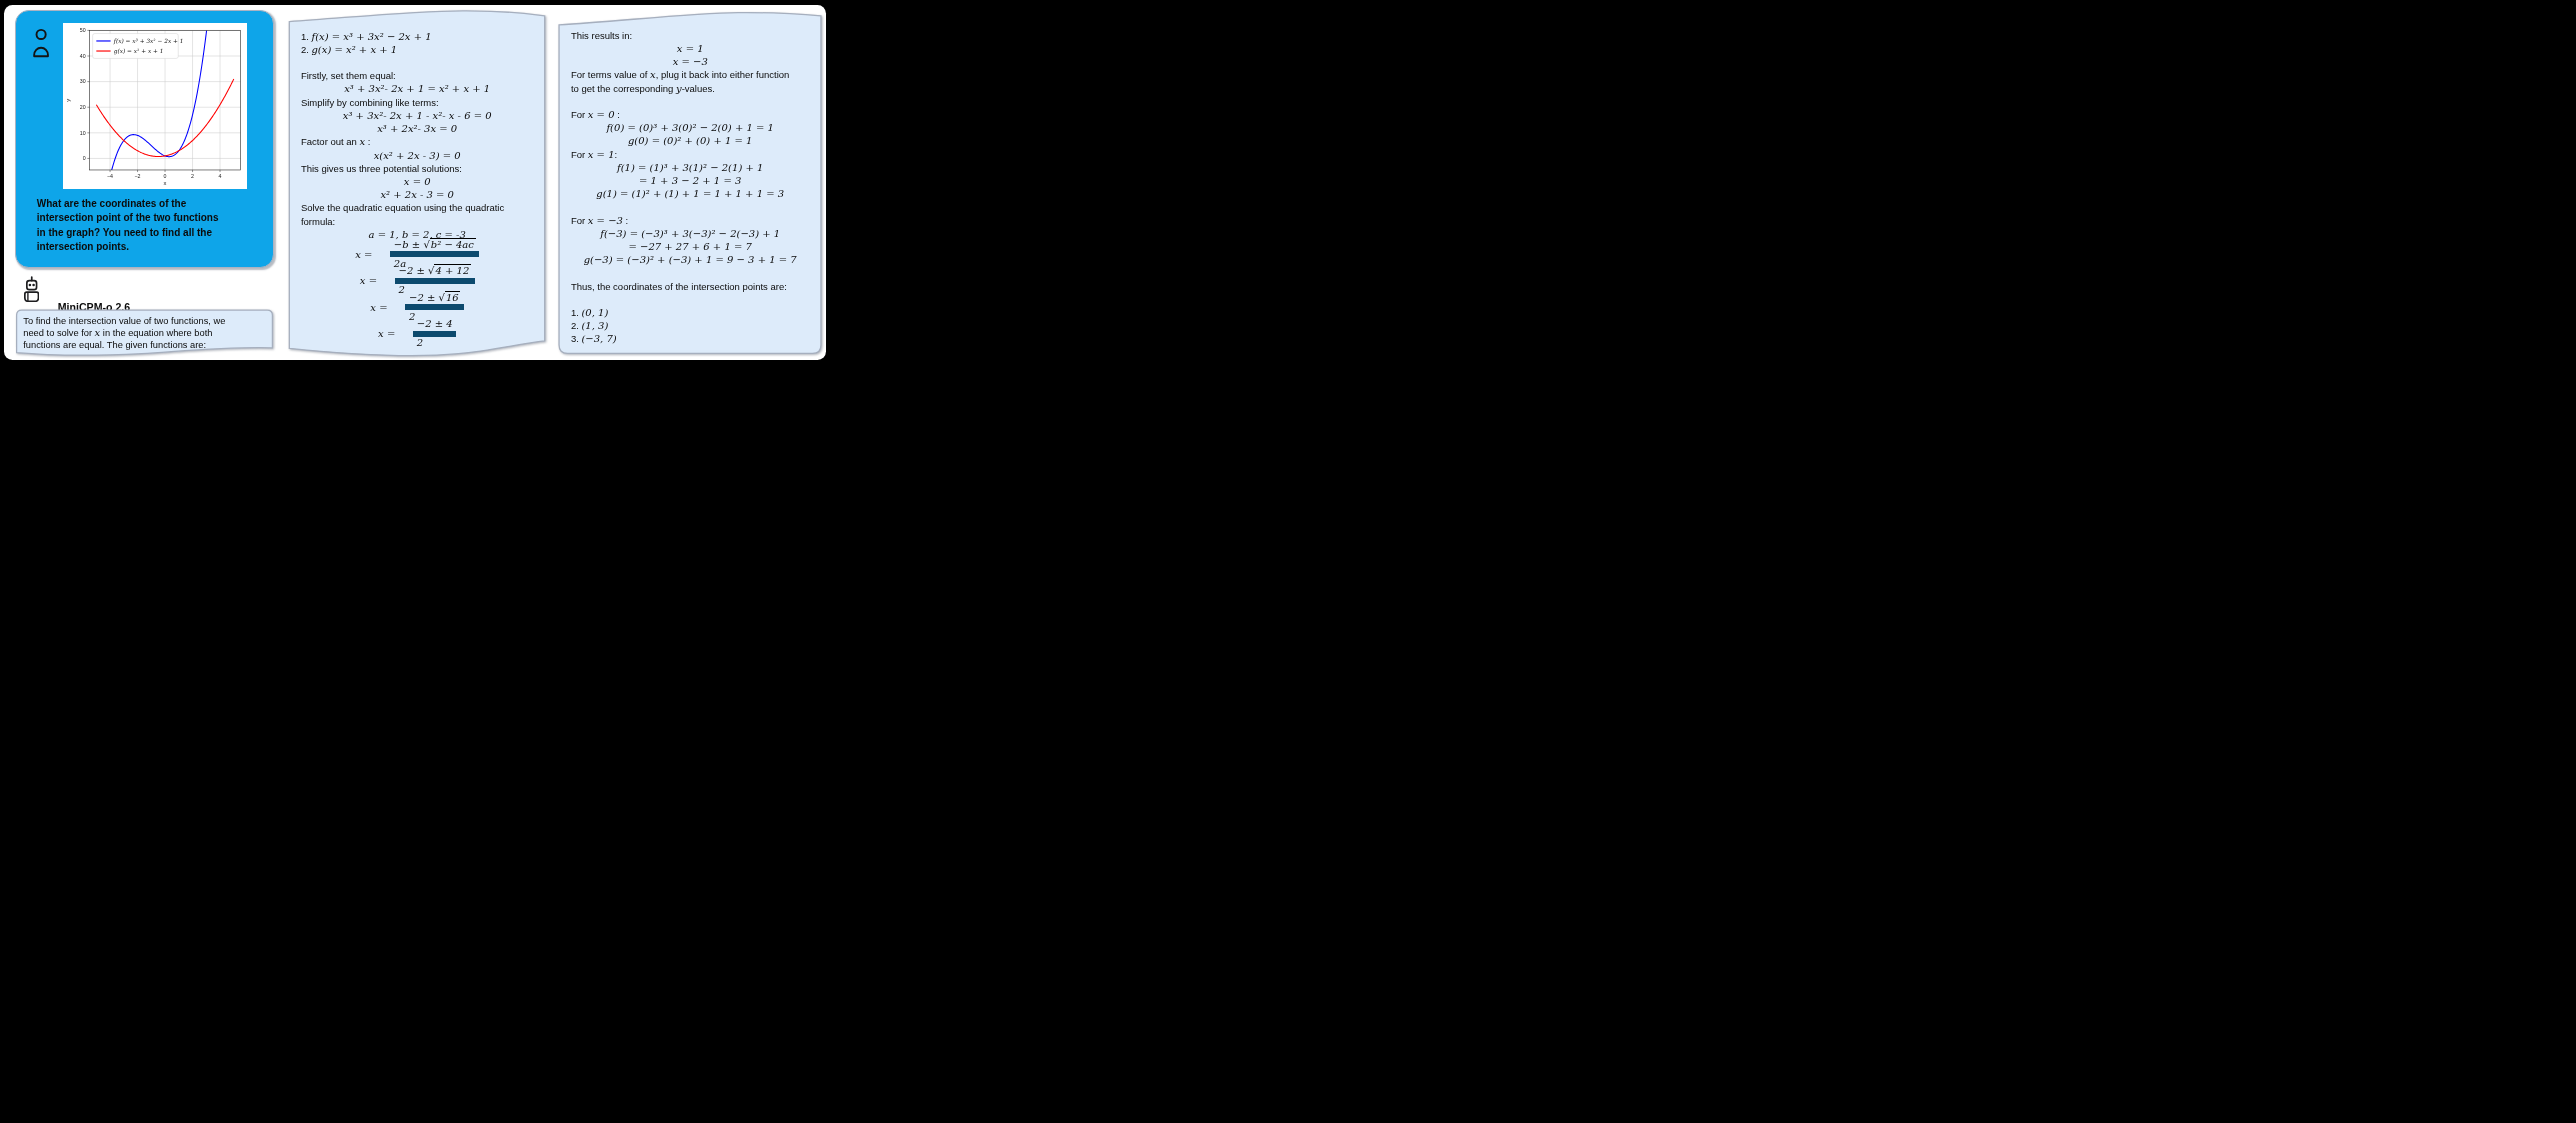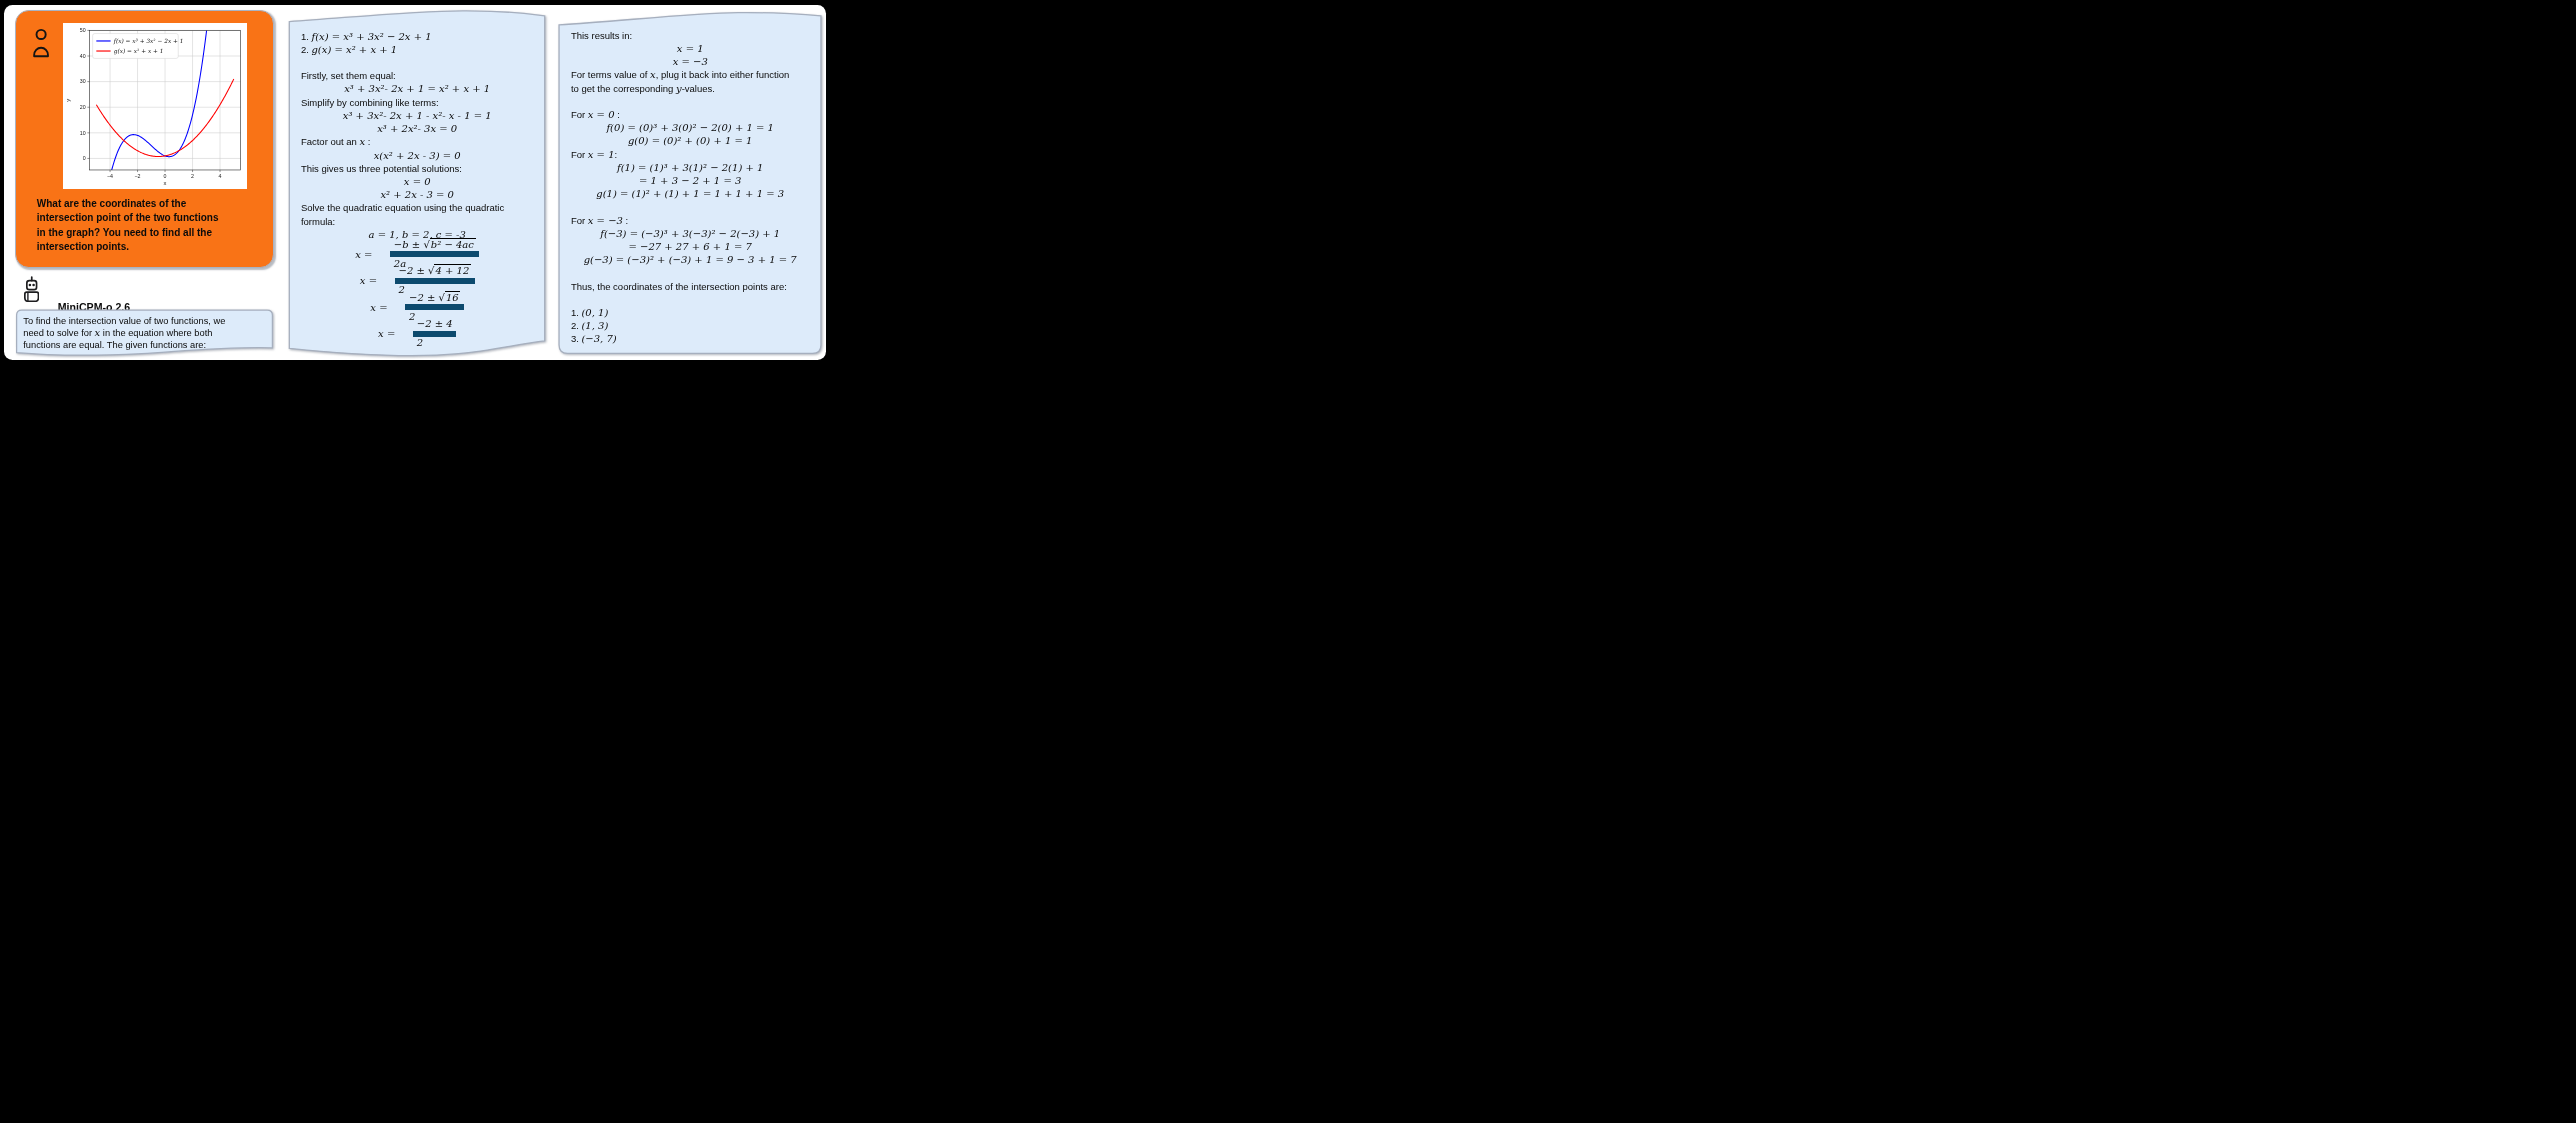--- a/index.html
+++ b/index.html
@@ -1,21 +1,21 @@
 <!DOCTYPE html>
 <html style="font-size:8.5px"><head>
 <meta charset="utf-8">
 <style>
   html,body{margin:0;padding:0;background:#000;}
   .stage{position:relative;width:830px;height:362px;background:#000;overflow:hidden;
          font-family:"Liberation Sans",sans-serif;}
   .card{position:absolute;left:4.2px;top:4.8px;right:3.7px;bottom:2.1px;background:#fff;border-radius:8.5px;}
 
   
-  .qpanel{position:absolute;left:10.6px;top:5.3px;width:259px;height:258px;background:#f97316;
+  .qpanel{position:absolute;left:10.6px;top:5.3px;width:259px;height:258px;background:#0ea5e9;
           border:1.3px solid #aab3c3;border-radius:13.8px;box-sizing:border-box;
           box-shadow:1.1px 1.6px 1.6px rgba(96,104,120,.45);}
   .graphbox{position:absolute;left:47px;top:11.6px;width:184px;height:166px;background:#fff;}
   .question{position:absolute;left:21px;top:186px;width:228px;}
   .qline{font-weight:bold;font-size:10px;line-height:14.3px;color:#0b0b0b;white-space:nowrap;}
 
   
   .modelrow{position:absolute;left:19.6px;top:271px;height:27.5px;}
   .modelname{position:absolute;left:34px;top:25px;font-weight:bold;font-size:10.6px;color:#0b0b0b;white-space:nowrap;}
 
@@ -153,21 +153,21 @@
         <path d="M2 22 C120 14 230 2 330 1.5 C390 1.2 450 6 485 11
                  L485 626 C438 631 385 644 322 650 C248 657 130 653 2 640 Z" fill="#ddebfa" stroke="#a6afbe" stroke-width="2.4"></path>
       </svg>
       <div class="content mid-content" id="middle-host">
           <div class="line"><span class="txt">1.  </span><span class="math">f(x) = x³ + 3x² − 2x + 1</span></div>
           <div class="line"><span class="txt">2.  </span><span class="math">g(x) = x² + x + 1</span></div>
           <div class="blank"></div>
           <div class="line"><span class="txt">Firstly, set them equal:</span></div>
           <div class="line center"><span class="math">x³ + 3x²- 2x + 1 = x² + x + 1</span></div>
           <div class="line"><span class="txt">Simplify by combining like terms:</span></div>
-          <div class="line center"><span class="math">x³ + 3x²- 2x + 1 - x²- x - 1 = 1</span></div>
+          <div class="line center"><span class="math">x³ + 3x²- 2x + 1 - x²- x - 6 = 0</span></div>
           <div class="line center"><span class="math">x³ + 2x²- 3x = 0</span></div>
           <div class="line"><span class="txt">Factor out an </span><span class="math">x</span><span class="txt"> :</span></div>
           <div class="line center"><span class="math">x(x² + 2x - 3) = 0</span></div>
           <div class="line"><span class="txt">This gives us three potential solutions:</span></div>
           <div class="line center"><span class="math">x = 0</span></div>
           <div class="line center"><span class="math">x² + 2x - 3 = 0</span></div>
           <div class="line"><span class="txt">Solve the quadratic equation using the quadratic</span></div>
           <div class="line"><span class="txt">formula:</span></div>
           <div class="line center"><span class="math">a = 1, b = 2, c = -3</span></div>
           <div class="line fline">

